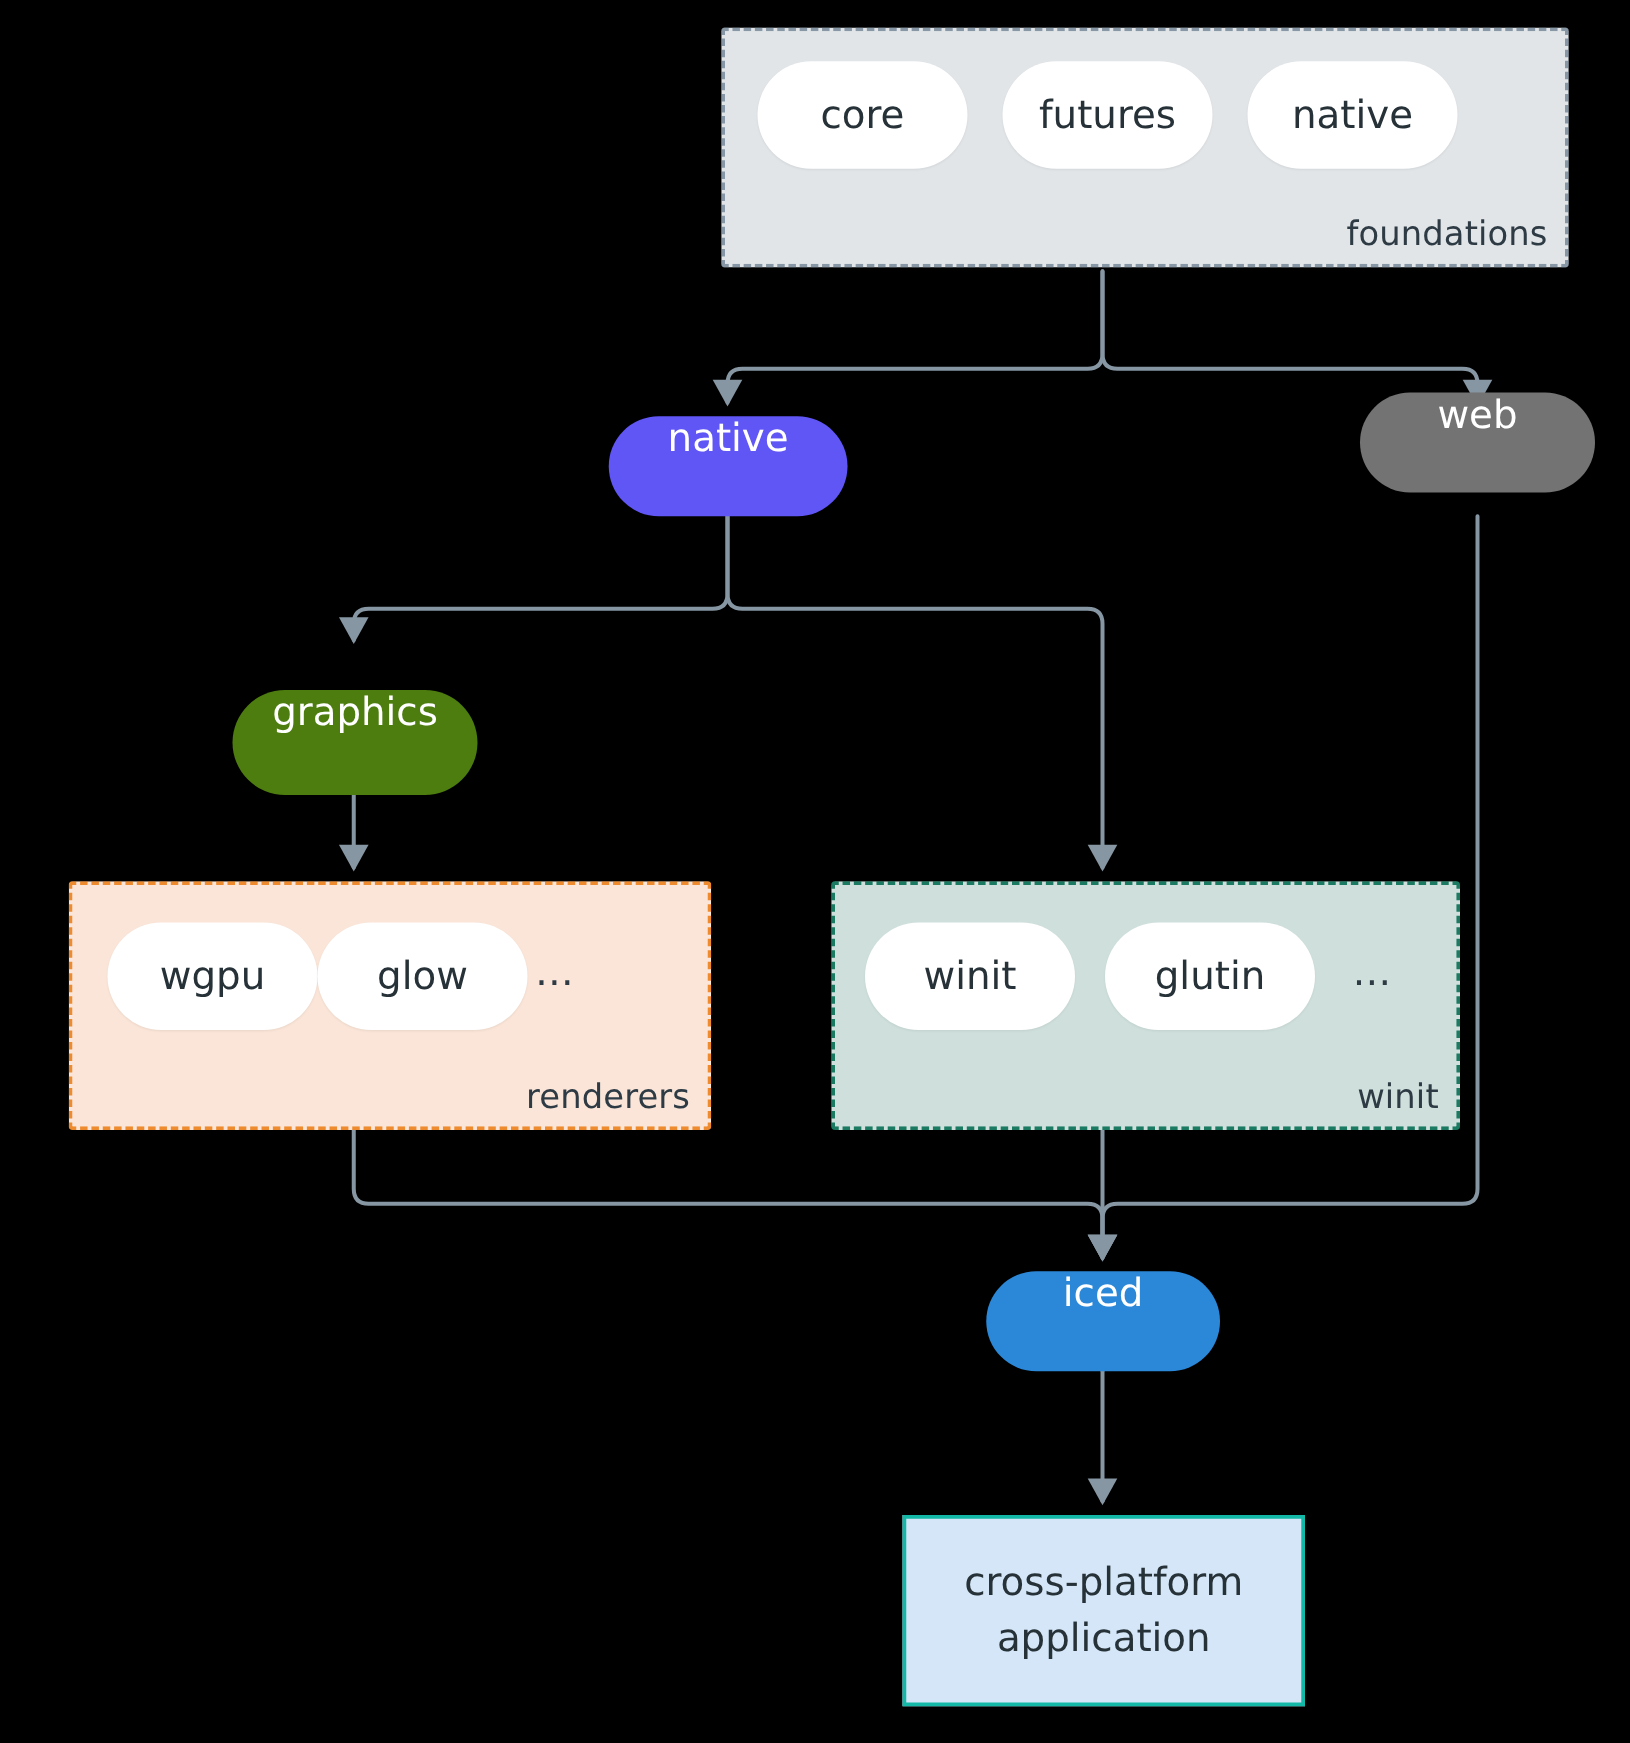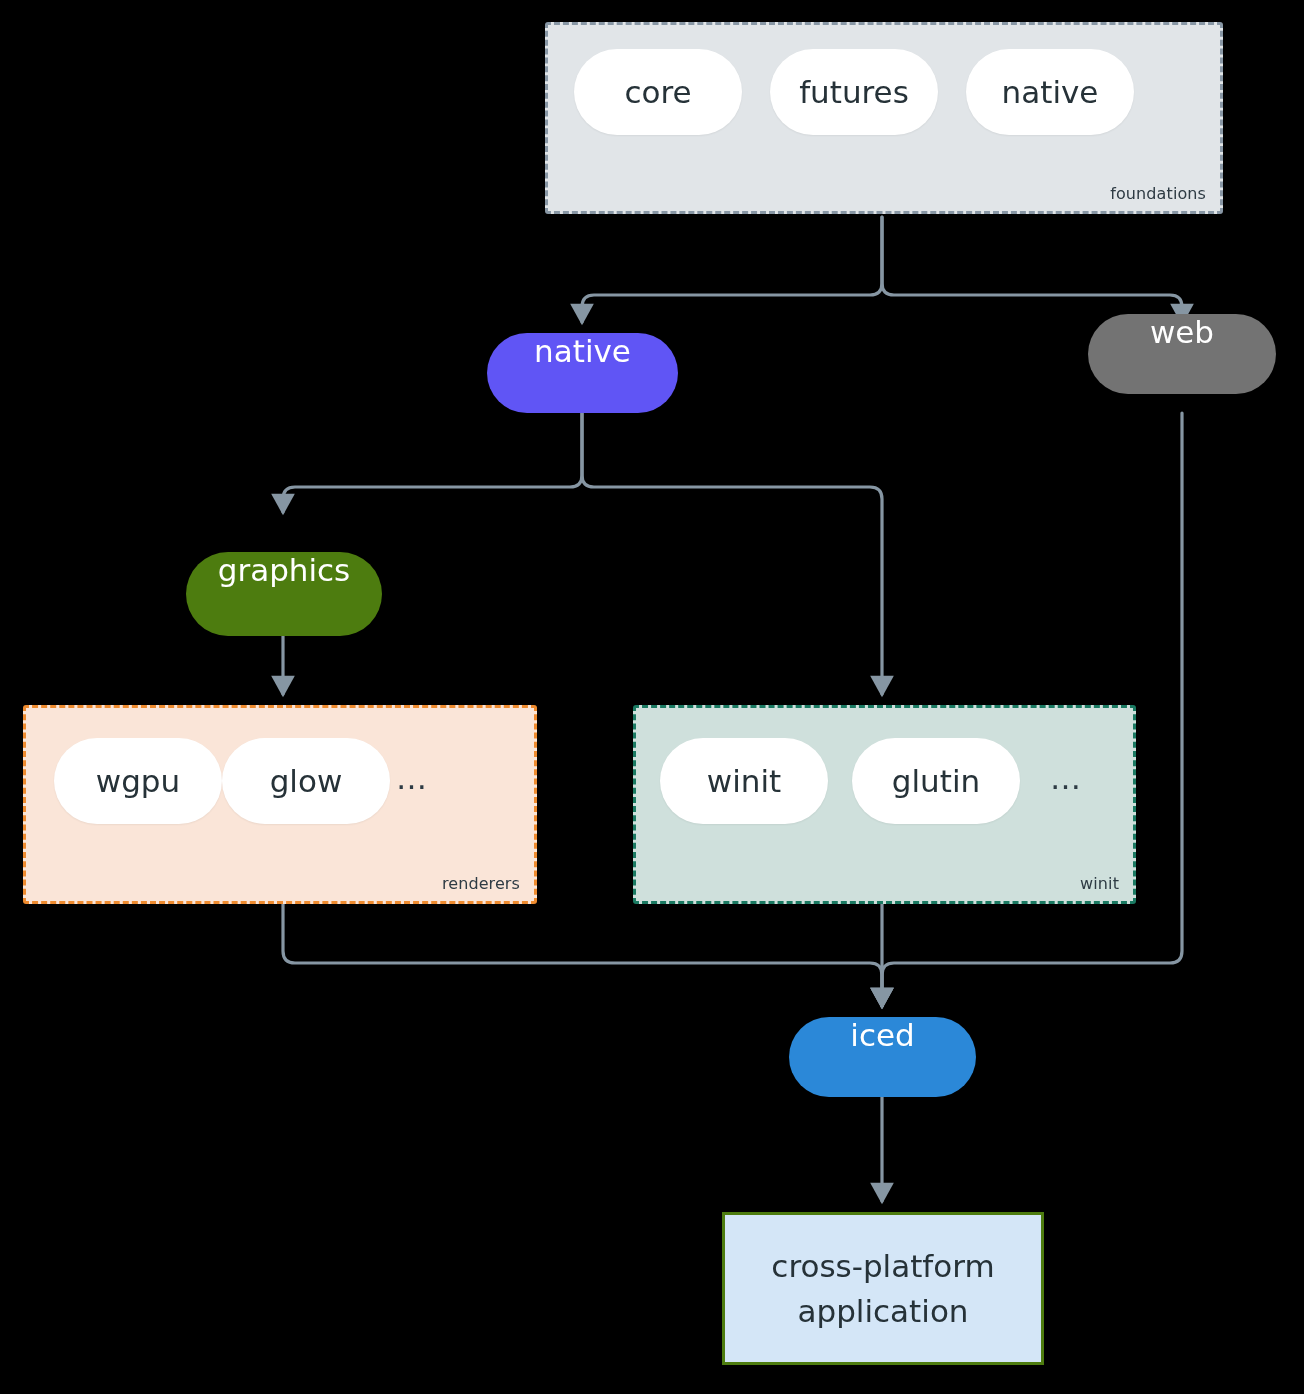--- a/index.html
+++ b/index.html
@@ -21,31 +21,32 @@
     width:1304px; height:1394px;
     pointer-events:none;
   }
 
   
   .group{
     position:absolute;
     box-sizing:border-box;
     border-style:dashed;
     border-width:3px;
+    margin-left:32px;
   }
   .group .pills{
     position:absolute;
     display:flex;
     align-items:center;
   }
   .group-label{
     position:absolute;
     right:14px;
     bottom:8px;
-    font-size:16px;
+    font-size:27px;
     color:#2E3B44;
     letter-spacing:.1px;
     white-space:nowrap;
   }
 
   #grp-foundations{
     left:545px; top:22px;
     width:678px; height:192px;
     background:#E1E5E8;
     border-color:#8897A5;
@@ -107,21 +108,21 @@
   #node-web   { left:1088px; top:314px; width:188px; height:80px; background:#737373; }
   #node-graphics{ left:186px; top:552px; width:196px; height:84px; background:#4d7c0f; }
   #node-iced  { left:789px; top:1017px; width:187px; height:80px; background:#2B88D8; }
 
   
   #node-app{
     position:absolute;
     left:722px; top:1212px;
     width:322px; height:153px;
     background:#D4E6F7;
-    border:3px solid #4d7c0f;
+    border:3px solid #14b8a6;
     box-sizing:border-box;
     display:flex;
     flex-direction:column;
     align-items:center;
     justify-content:center;
     color:#263238;
     font-size:31px;
     line-height:1.42;
     text-align:center;
   }

